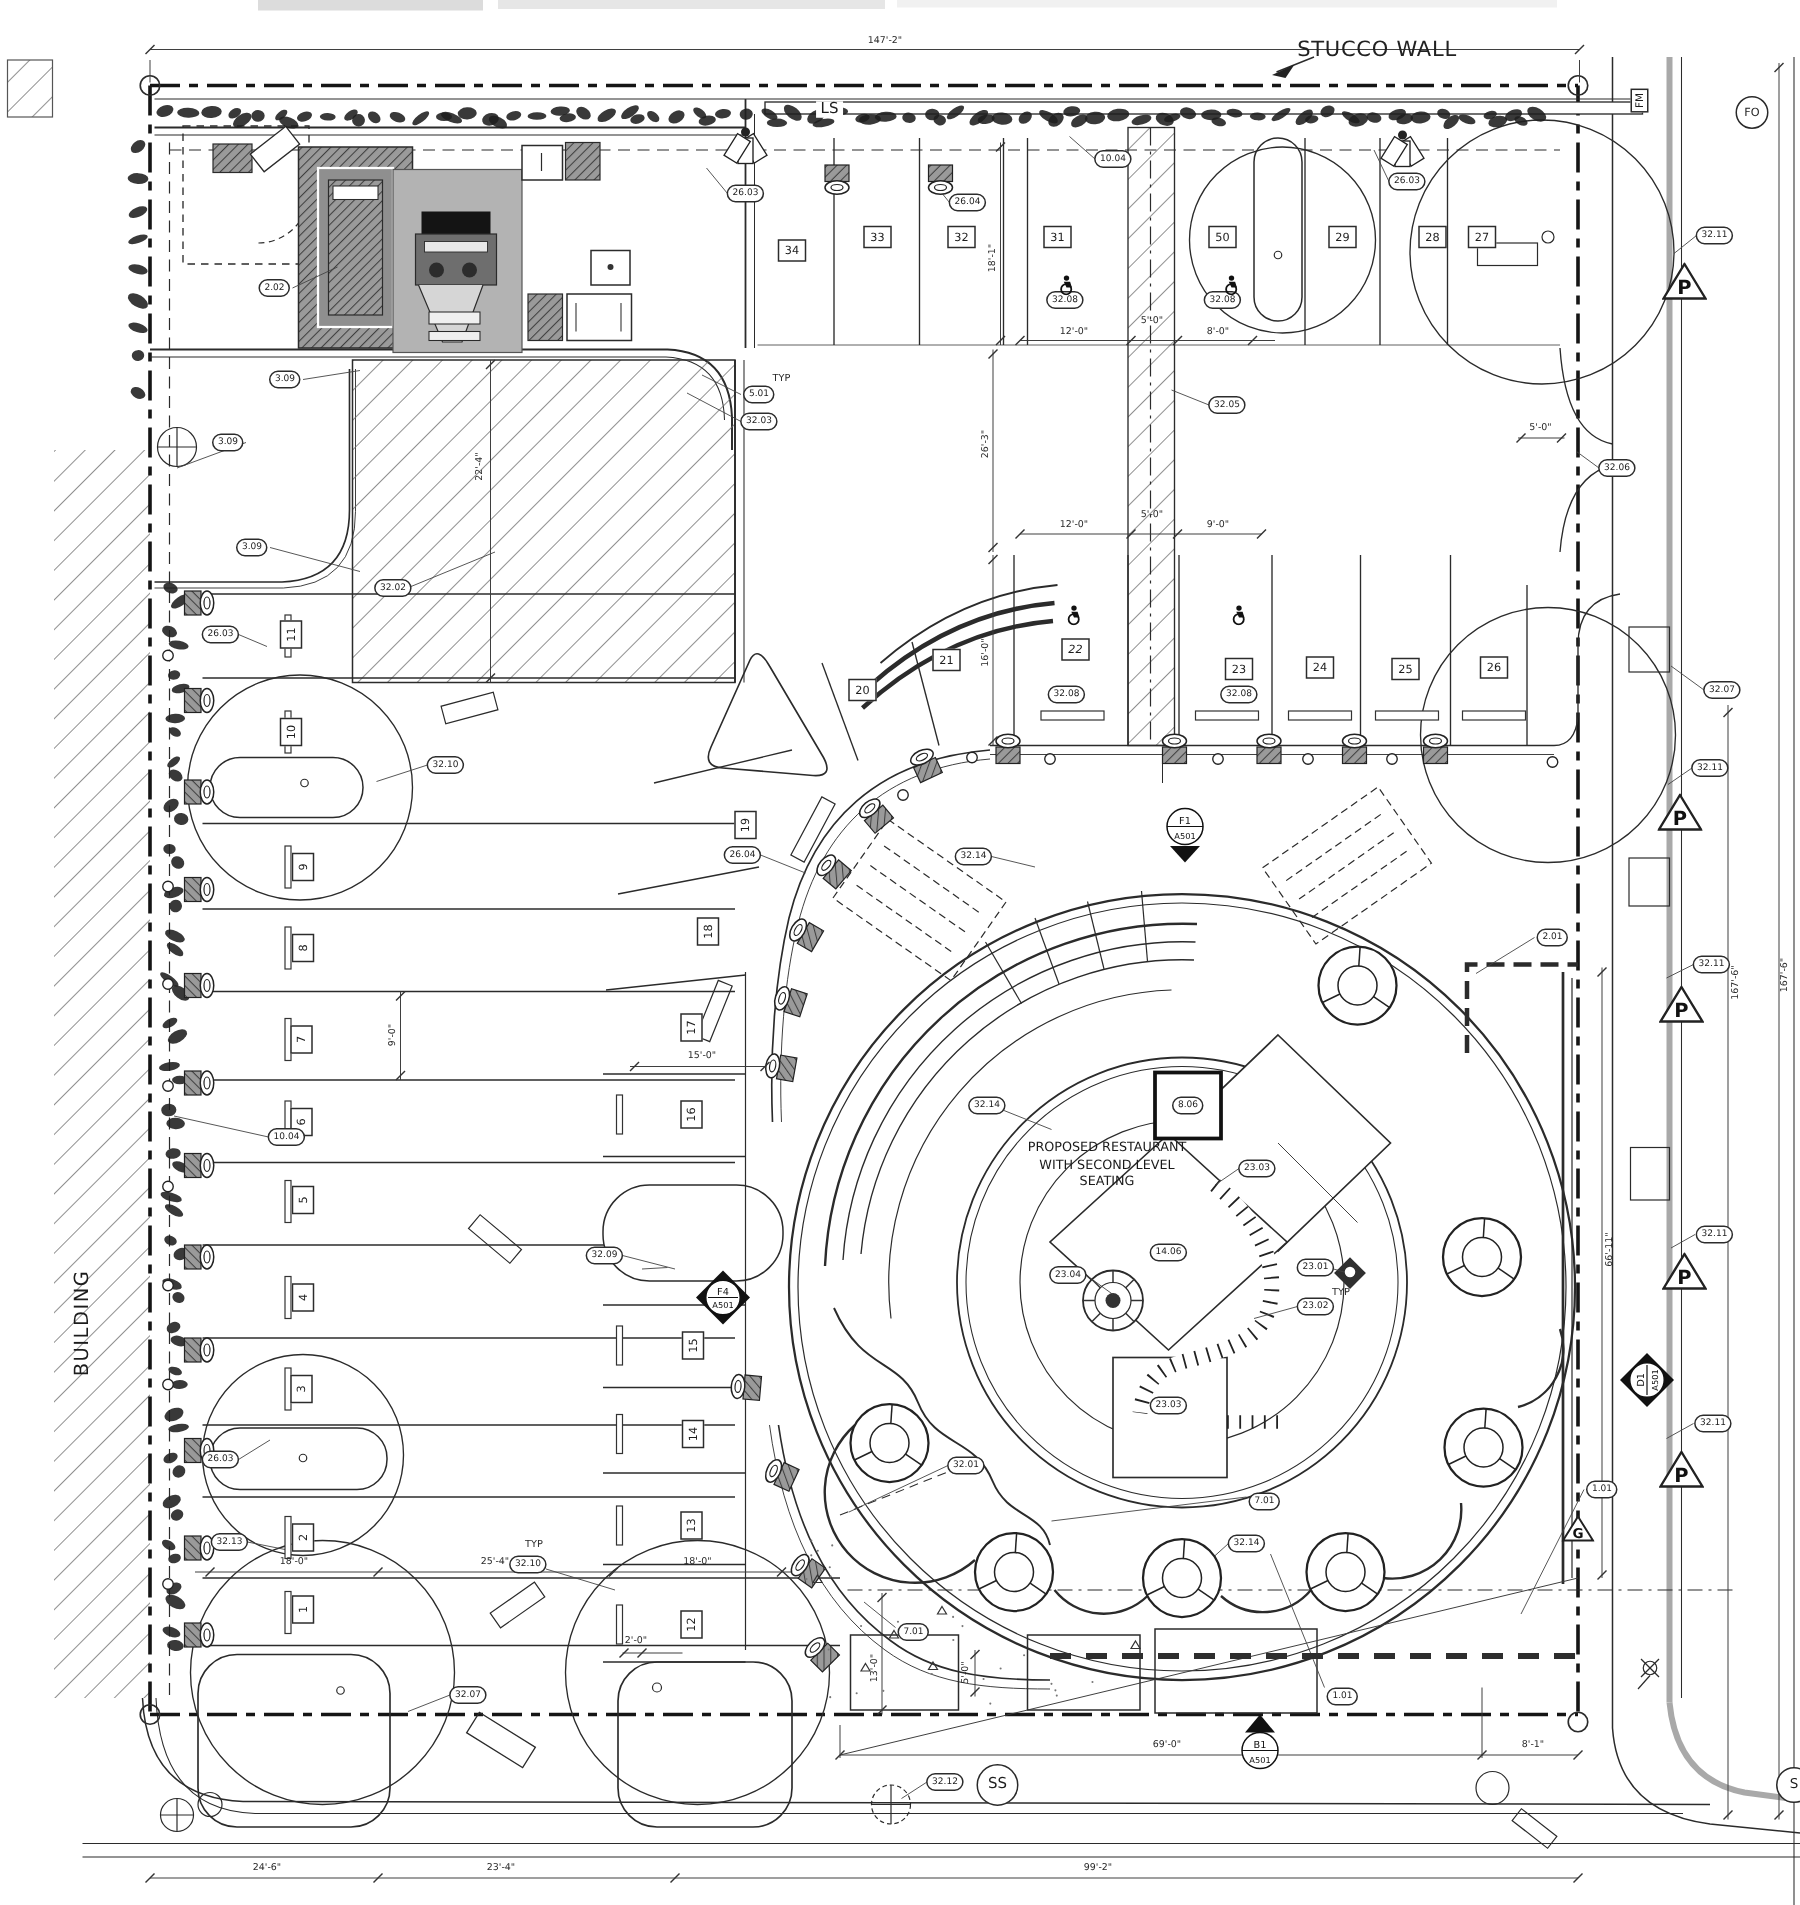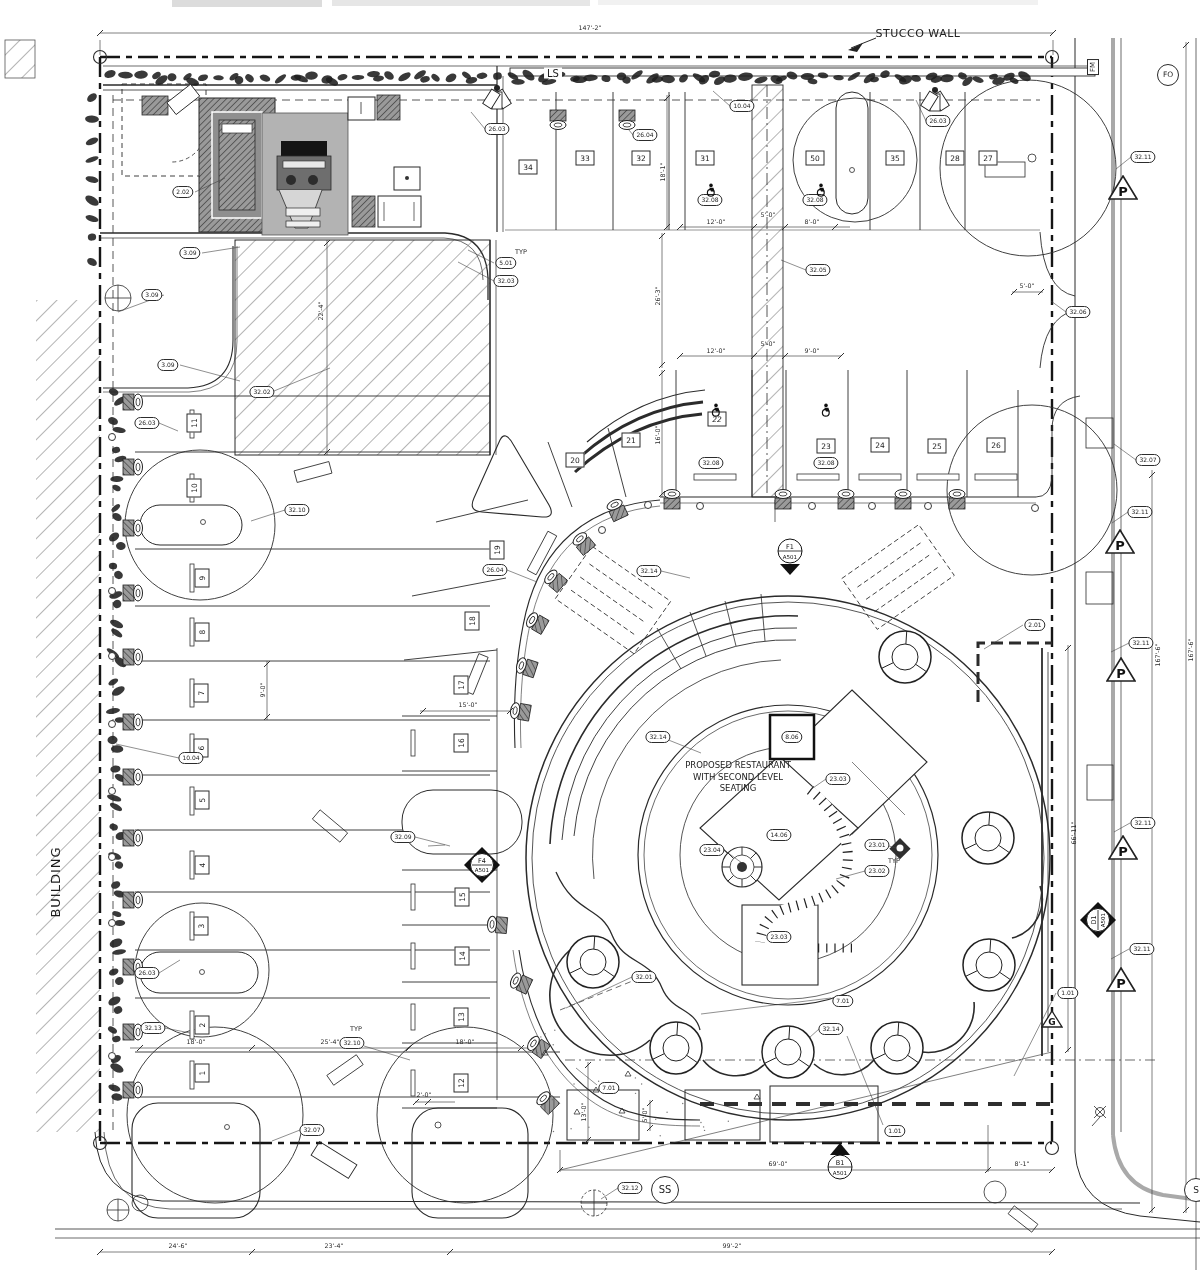--- a/index.html
+++ b/index.html
@@ -11,21 +11,21 @@
   .stall{position:absolute;transform:translate(-50%,-50%);border:1px solid #2c2c2c;background:#fff;
          font-size:7.5px;line-height:13px;width:17px;height:13px;text-align:center}
   .callout{position:absolute;transform:translate(-50%,-50%);border:1px solid #2c2c2c;border-radius:9px;
          background:#fff;font-size:6px;line-height:9px;height:10px;padding:0 3px;white-space:nowrap}
   .dim{position:absolute;transform:translate(-50%,-50%);font-size:6.3px;white-space:nowrap;color:#2a2a2a}
   .typ{position:absolute;transform:translate(-50%,-50%);font-size:6.5px;color:#2a2a2a}
   .psign,.gsign,.sect,.wc{position:absolute;transform:translate(-50%,-50%);line-height:0}
   .circlbl{position:absolute;transform:translate(-50%,-50%);border:1.4px solid #2a2a2a;border-radius:50%;
          background:#fff;text-align:center}
   .building{font-size:13px;letter-spacing:1px;transform:translate(-50%,-50%) rotate(-90deg)}
-  .stucco{font-size:11px;letter-spacing:.5px;color:#222}
+  .stucco{font-size:14px;letter-spacing:.5px;color:#222}
   .ls{font-size:10px;background:#fff;padding:0 3px}
   .fm{font-size:7px;border:1px solid #2a2a2a;background:#fff;padding:1px 2px;
       transform:translate(-50%,-50%) rotate(-90deg)}
   .note{position:absolute;left:657px;top:760px;width:162px;text-align:center;font-size:8.5px;
         line-height:11.5px;color:#1a1a1a}
 </style>
 </head>
 <body>
 
 <div class="sheet">
@@ -837,28 +837,28 @@
       <div class="stall" style="left: 461px; top: 1083px; transform: translate(-50%, -50%) rotate(-90deg);">12</div>
       <div class="stall" style="left: 461px; top: 1017px; transform: translate(-50%, -50%) rotate(-90deg);">13</div>
       <div class="stall" style="left: 462px; top: 956px; transform: translate(-50%, -50%) rotate(-90deg);">14</div>
       <div class="stall" style="left: 462px; top: 897px; transform: translate(-50%, -50%) rotate(-90deg);">15</div>
       <div class="stall" style="left: 461px; top: 743px; transform: translate(-50%, -50%) rotate(-90deg);">16</div>
       <div class="stall" style="left: 461px; top: 685px; transform: translate(-50%, -50%) rotate(-90deg);">17</div>
       <div class="stall" style="left: 472px; top: 621px; transform: translate(-50%, -50%) rotate(-90deg);">18</div>
       <div class="stall" style="left: 497px; top: 550px; transform: translate(-50%, -50%) rotate(-90deg);">19</div>
       <div class="stall" style="left: 575px; top: 460px; transform: translate(-50%, -50%) rotate(0deg);">20</div>
       <div class="stall" style="left: 631px; top: 440px; transform: translate(-50%, -50%) rotate(0deg);">21</div>
-      <div class="stall" style="left: 717px; top: 419px; transform: translate(-50%, -50%) rotate(0deg); font-style: italic;">22</div>
+      <div class="stall" style="left: 717px; top: 433px; transform: translate(-50%, -50%) rotate(0deg); font-style: italic;">22</div>
       <div class="stall" style="left: 826px; top: 446px; transform: translate(-50%, -50%) rotate(0deg);">23</div>
       <div class="stall" style="left: 880px; top: 445px; transform: translate(-50%, -50%) rotate(0deg);">24</div>
       <div class="stall" style="left: 937px; top: 446px; transform: translate(-50%, -50%) rotate(0deg);">25</div>
       <div class="stall" style="left: 996px; top: 445px; transform: translate(-50%, -50%) rotate(0deg);">26</div>
       <div class="stall" style="left: 988px; top: 158px; transform: translate(-50%, -50%) rotate(0deg);">27</div>
       <div class="stall" style="left: 955px; top: 158px; transform: translate(-50%, -50%) rotate(0deg);">28</div>
-      <div class="stall" style="left: 895px; top: 158px; transform: translate(-50%, -50%) rotate(0deg);">35</div>
+      <div class="stall" style="left: 895px; top: 158px; transform: translate(-50%, -50%) rotate(0deg);">29</div>
       <div class="stall" style="left: 815px; top: 158px; transform: translate(-50%, -50%) rotate(0deg);">50</div>
       <div class="stall" style="left: 705px; top: 158px; transform: translate(-50%, -50%) rotate(0deg);">31</div>
       <div class="stall" style="left: 641px; top: 158px; transform: translate(-50%, -50%) rotate(0deg); text-align: center;">32</div>
       <div class="stall" style="left: 585px; top: 158px; transform: translate(-50%, -50%) rotate(0deg);">33</div>
       <div class="stall" style="left: 528px; top: 167px; transform: translate(-50%, -50%) rotate(0deg);">34</div>
       <div class="callout" style="left: 742px; top: 106px; transform: translate(-50%, -50%) rotate(0deg);">10.04</div>
       <div class="callout" style="left: 497px; top: 129px; transform: translate(-50%, -50%) rotate(0deg);">26.03</div>
       <div class="callout" style="left: 645px; top: 135px; transform: translate(-50%, -50%) rotate(0deg);">26.04</div>
       <div class="callout" style="left: 938px; top: 121px; transform: translate(-50%, -50%) rotate(0deg);">26.03</div>
       <div class="callout" style="left: 710px; top: 200px; transform: translate(-50%, -50%) rotate(0deg);">32.08</div>

